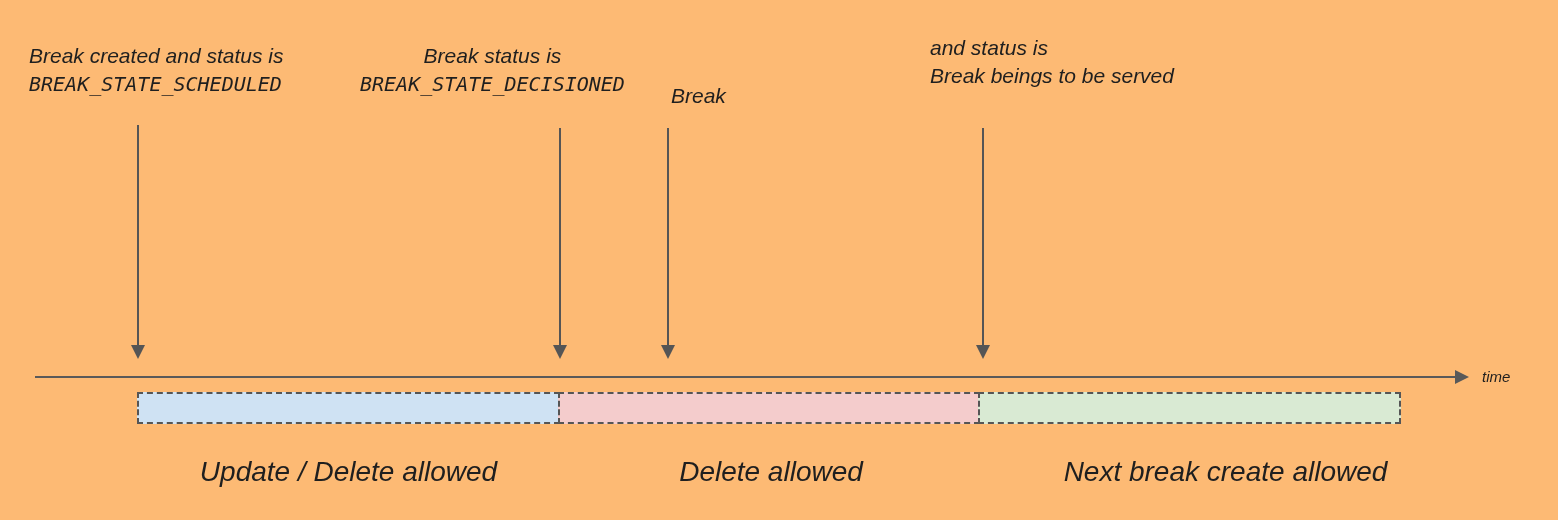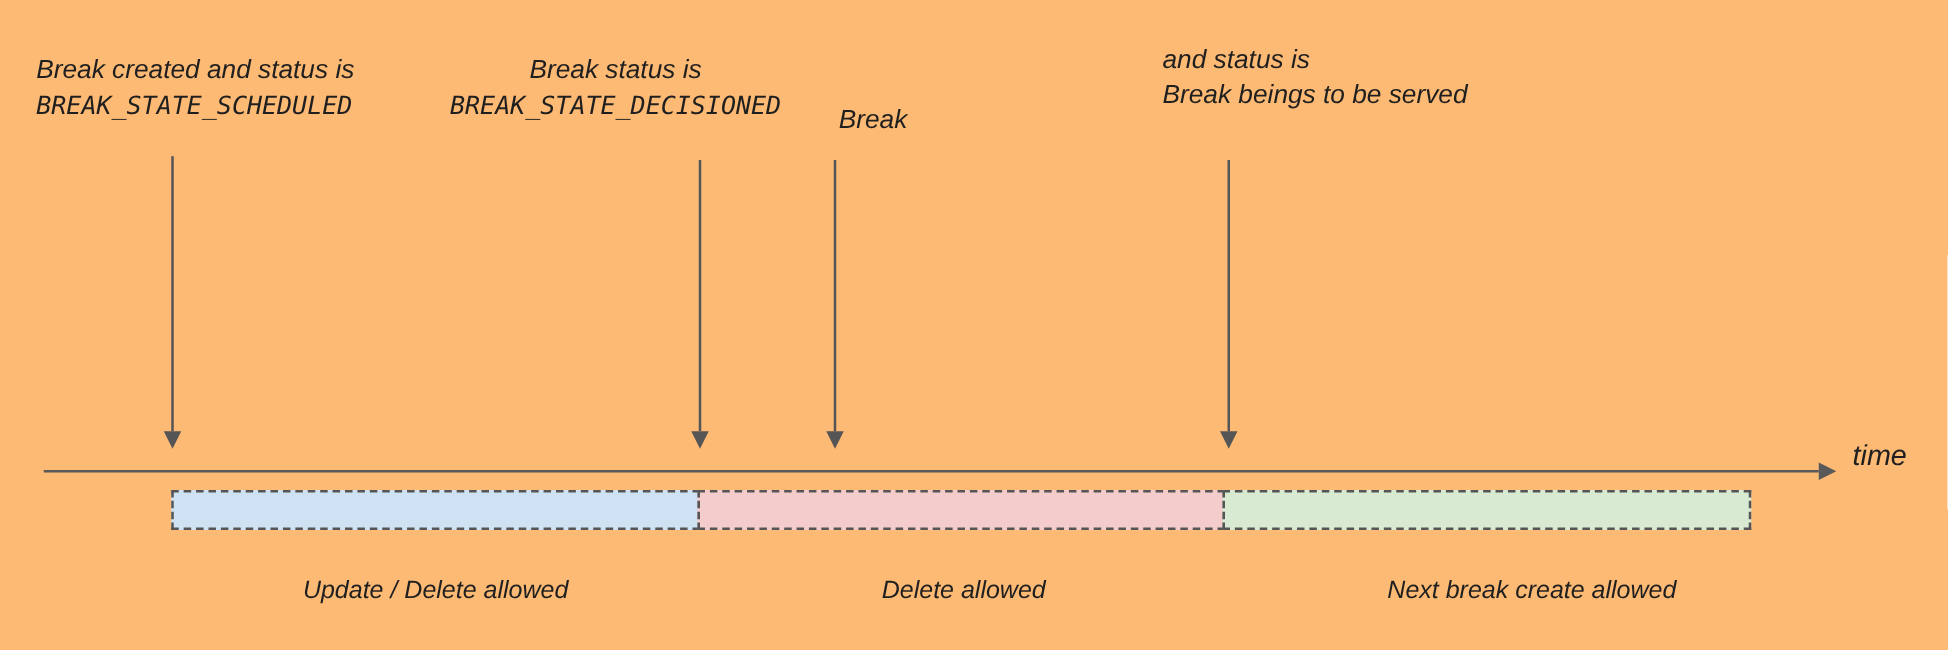--- a/index.html
+++ b/index.html
@@ -70,22 +70,22 @@
     top: -6px;
     width: 0;
     height: 0;
     border-top: 7px solid transparent;
     border-bottom: 7px solid transparent;
     border-left: 14px solid #595959;
   }
   .axis-label {
     position: absolute;
     left: 1482px;
-    top: 350px;
-    font-size: 23px;
+    top: 363px;
+    font-size: 15px;
     line-height: 28px;
     color: #1f1f1f;
   }
   
   .bars {
     position: absolute;
     left: 137px;
     top: 392px;
     display: flex;
   }
@@ -95,21 +95,21 @@
     box-sizing: content-box;
   }
   .bar + .bar { margin-left: -2px; }
   .bar-1 { width: 419px; }
   .bar-2 { width: 418px; }
   .bar-3 { width: 419px; }
   
   .caption {
     position: absolute;
     top: 458px;
-    font-size: 20px;
+    font-size: 28px;
     line-height: 28px;
     text-align: center;
     color: #1f1f1f;
     white-space: nowrap;
   }
   .cap-1 { left: 137px; width: 423px; }
   .cap-2 { left: 560px; width: 422px; }
   .cap-3 { left: 1014px; width: 423px; }
 </style>
 </head>

